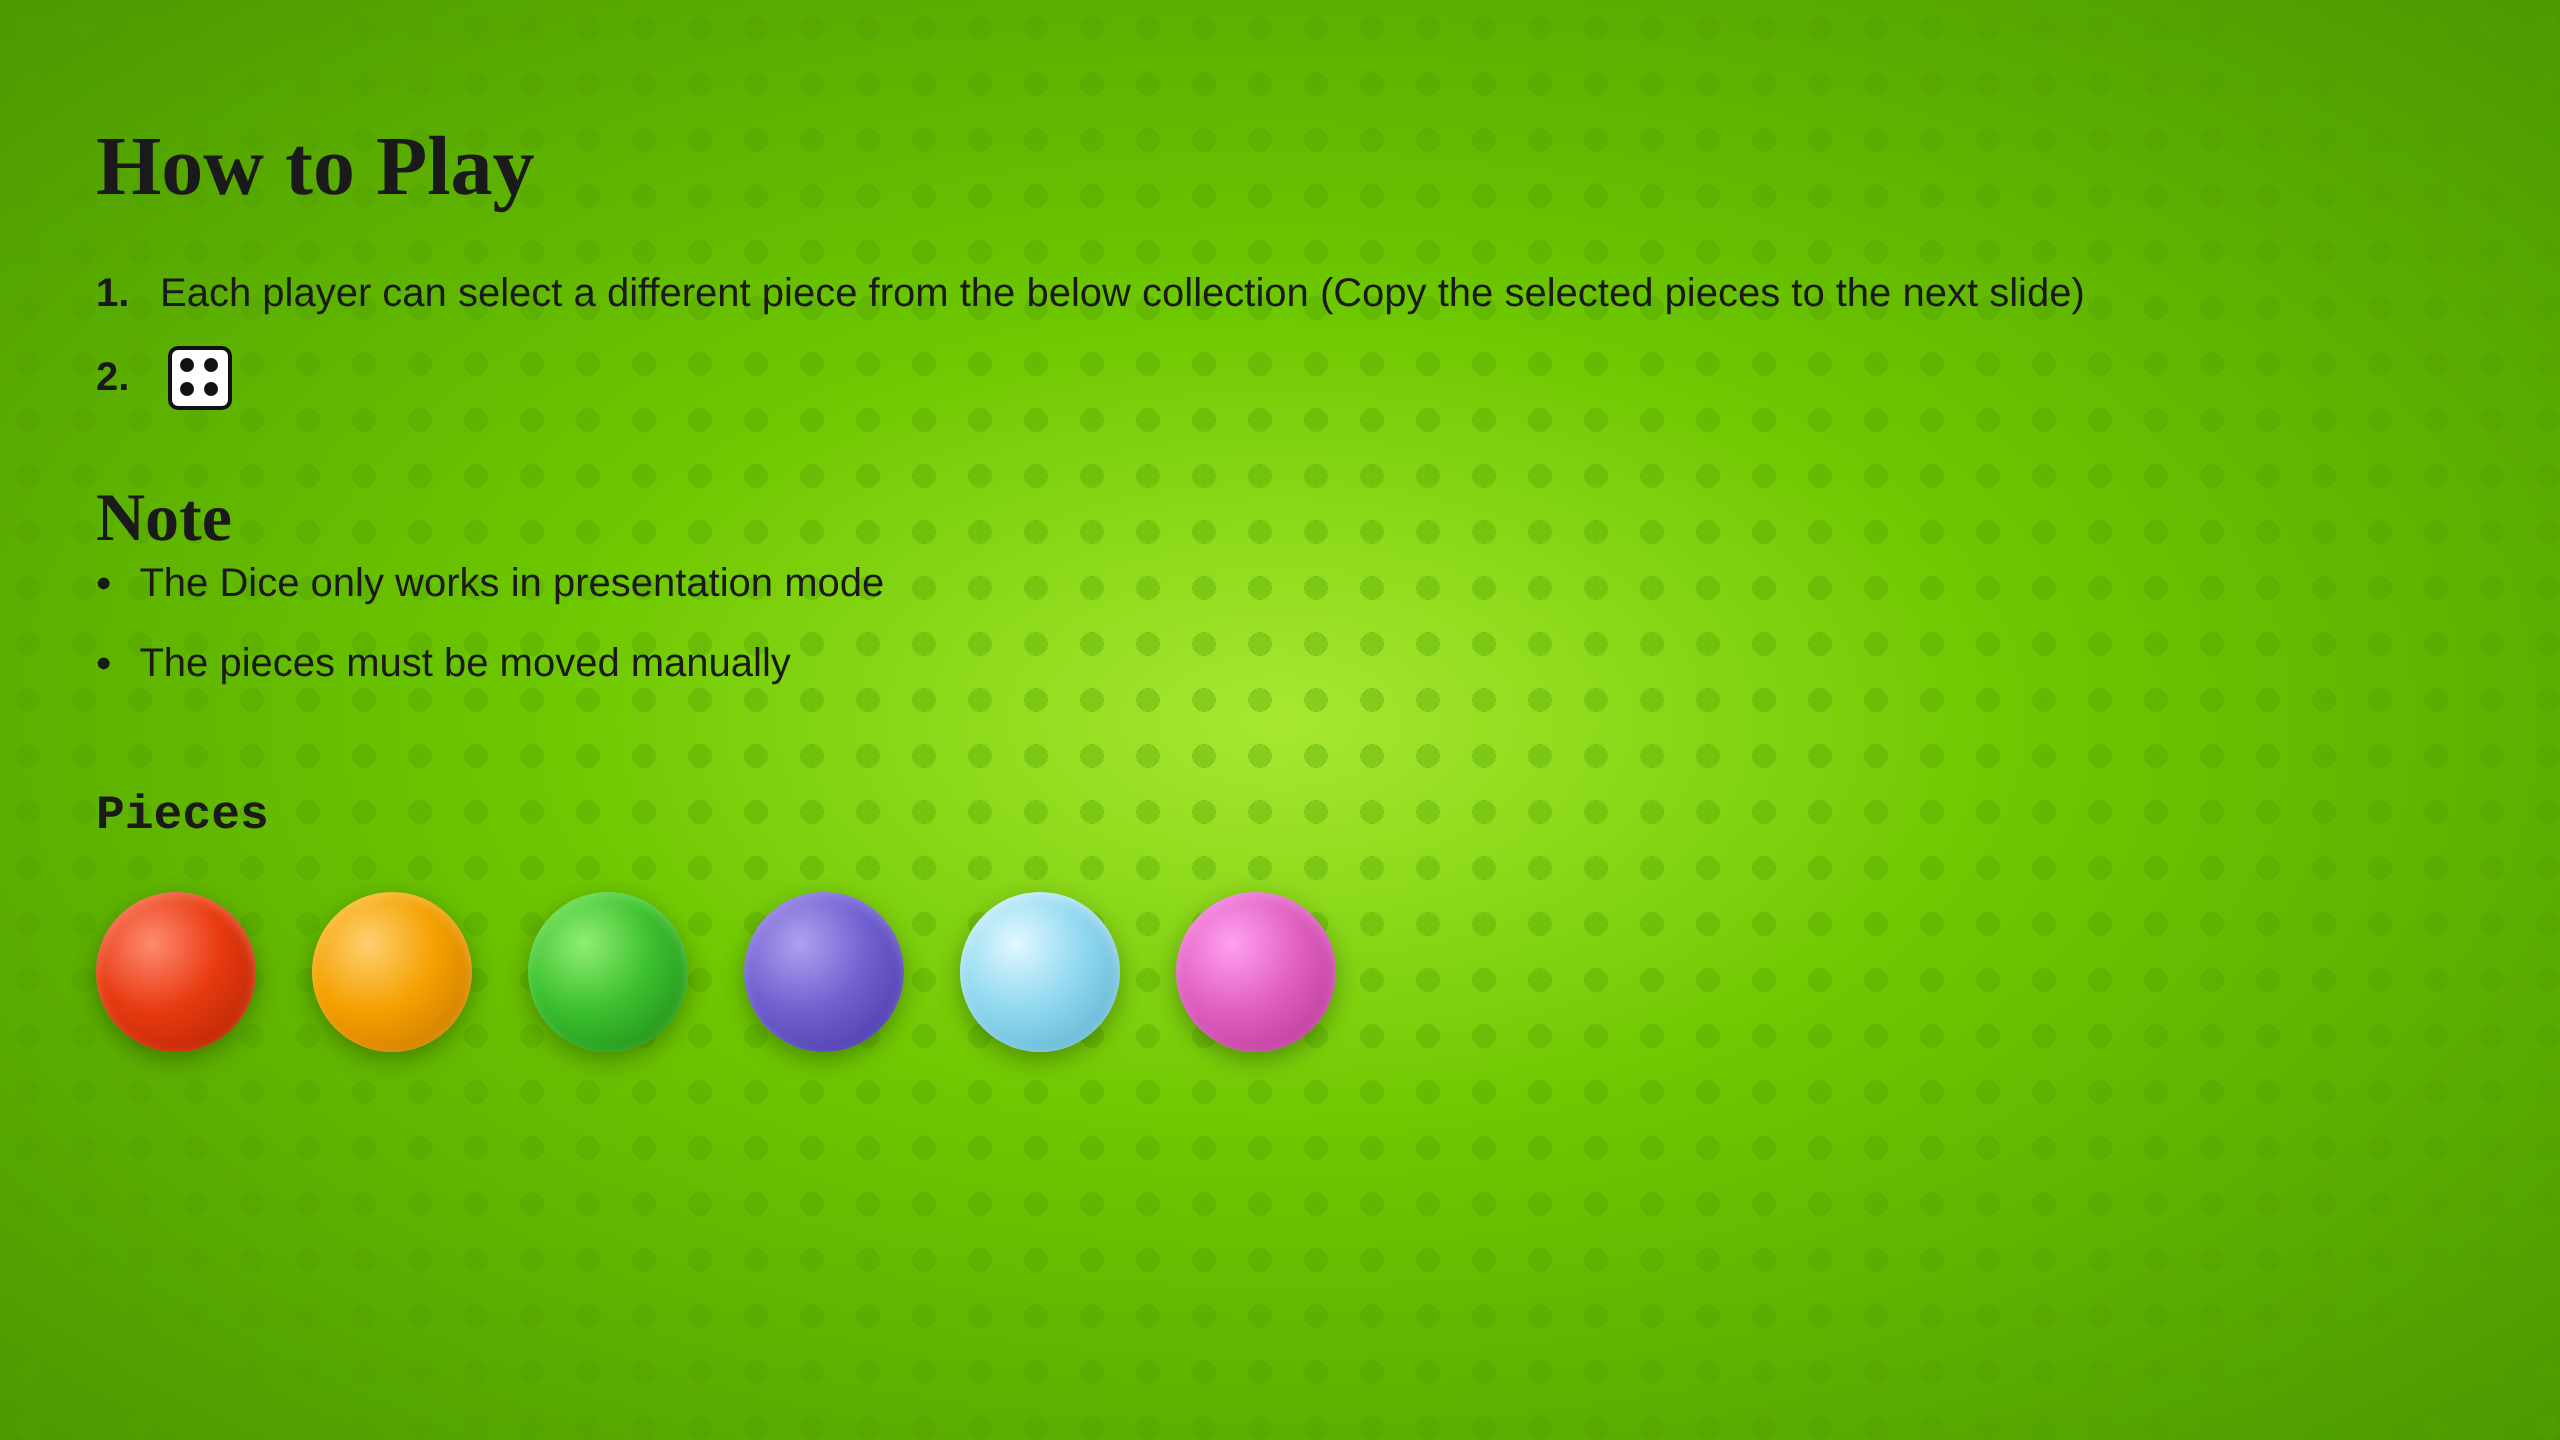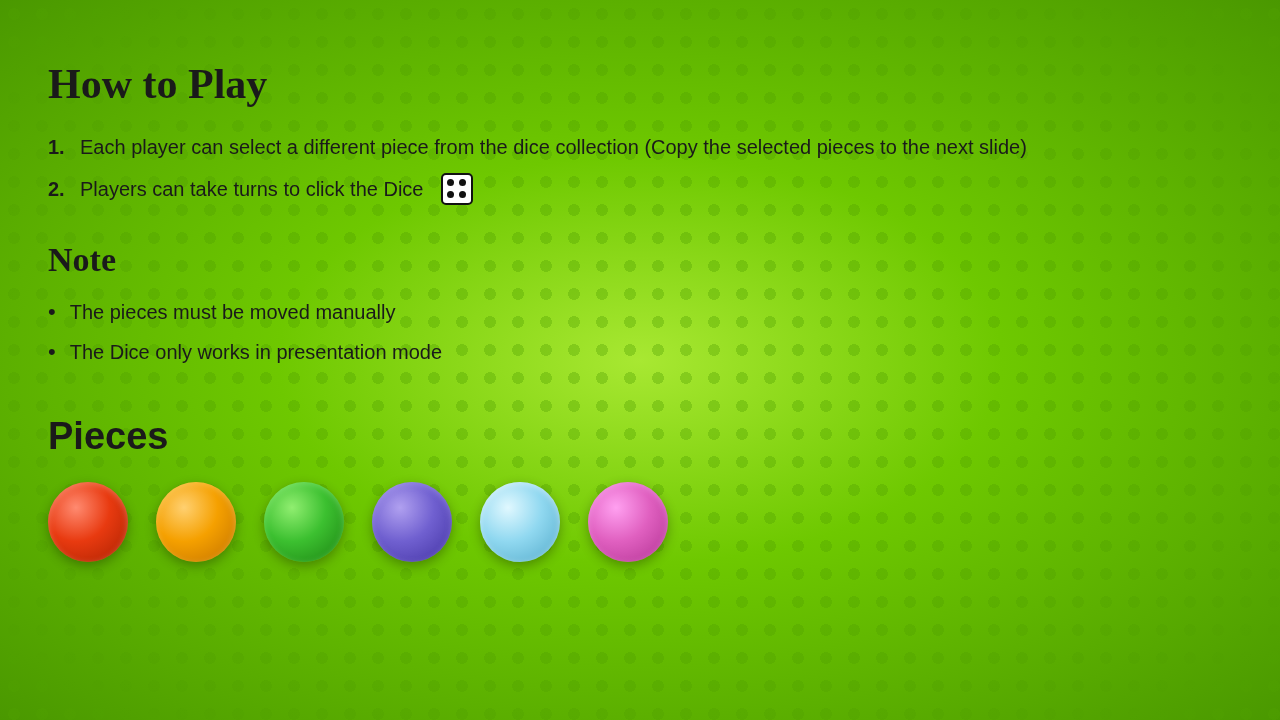--- a/index.html
+++ b/index.html
@@ -86,21 +86,20 @@
       width: 7px;
       height: 7px;
       background: #111;
       border-radius: 50%;
     }
 
     h2 {
       font-size: 34px;
       font-weight: 900;
       color: #1a1a1a;
-      margin-bottom: 20px;
       font-family: 'Comic Sans MS', cursive;
     }
 
     .notes {
       list-style: none;
       margin-bottom: 50px;
     }
 
     .notes li {
       font-size: 20px;
@@ -111,25 +110,25 @@
       gap: 8px;
     }
 
     .notes li::before {
       content: '•';
       font-size: 22px;
       margin-right: 6px;
     }
 
     h3 {
-      font-size: 38px;
+      font-size: 24px;
       font-weight: 900;
       color: #1a1a1a;
       margin-bottom: 24px;
-      font-family: Liberation Sans, sans-serif;
+      font-family: Liberation Mono, monospace;
     }
 
     .pieces-row {
       display: flex;
       align-items: center;
       gap: 28px;
     }
 
     .piece {
       width: 80px;
@@ -173,44 +172,43 @@
 </head>
 <body>
 
 <div class="page-content">
 
   <h1>How to Play</h1>
 
   <ol class="instructions">
     <li>
       <span class="num">1.</span>
-      <span>Each player can select a different piece from the dice collection (Copy the selected pieces to the next slide)</span>
+      <span>Each player can select a different piece from the below collection (Copy the selected pieces to the next slide)</span>
     </li>
     <li>
       <span class="num">2.</span>
-      <span>Players can take turns to click the Dice&nbsp;</span>
       <span class="dice-icon">
         <span class="dice-dots">
           <span class="dot"></span>
           <span class="dot"></span>
           <span class="dot"></span>
           <span class="dot"></span>
         </span>
       </span>
     </li>
   </ol>
 
   <h2>Note</h2>
 
   <ul class="notes">
     <li>
+      <span>The Dice only works in presentation mode</span>
+    </li>
+    <li>
       <span>The pieces must be moved manually</span>
-    </li>
-    <li>
-      <span>The Dice only works in presentation mode</span>
     </li>
   </ul>
 
   <h3>Pieces</h3>
 
   <div class="pieces-row">
     <div class="piece piece-red"></div>
     <div class="piece piece-orange"></div>
     <div class="piece piece-green"></div>
     <div class="piece piece-purple"></div>

